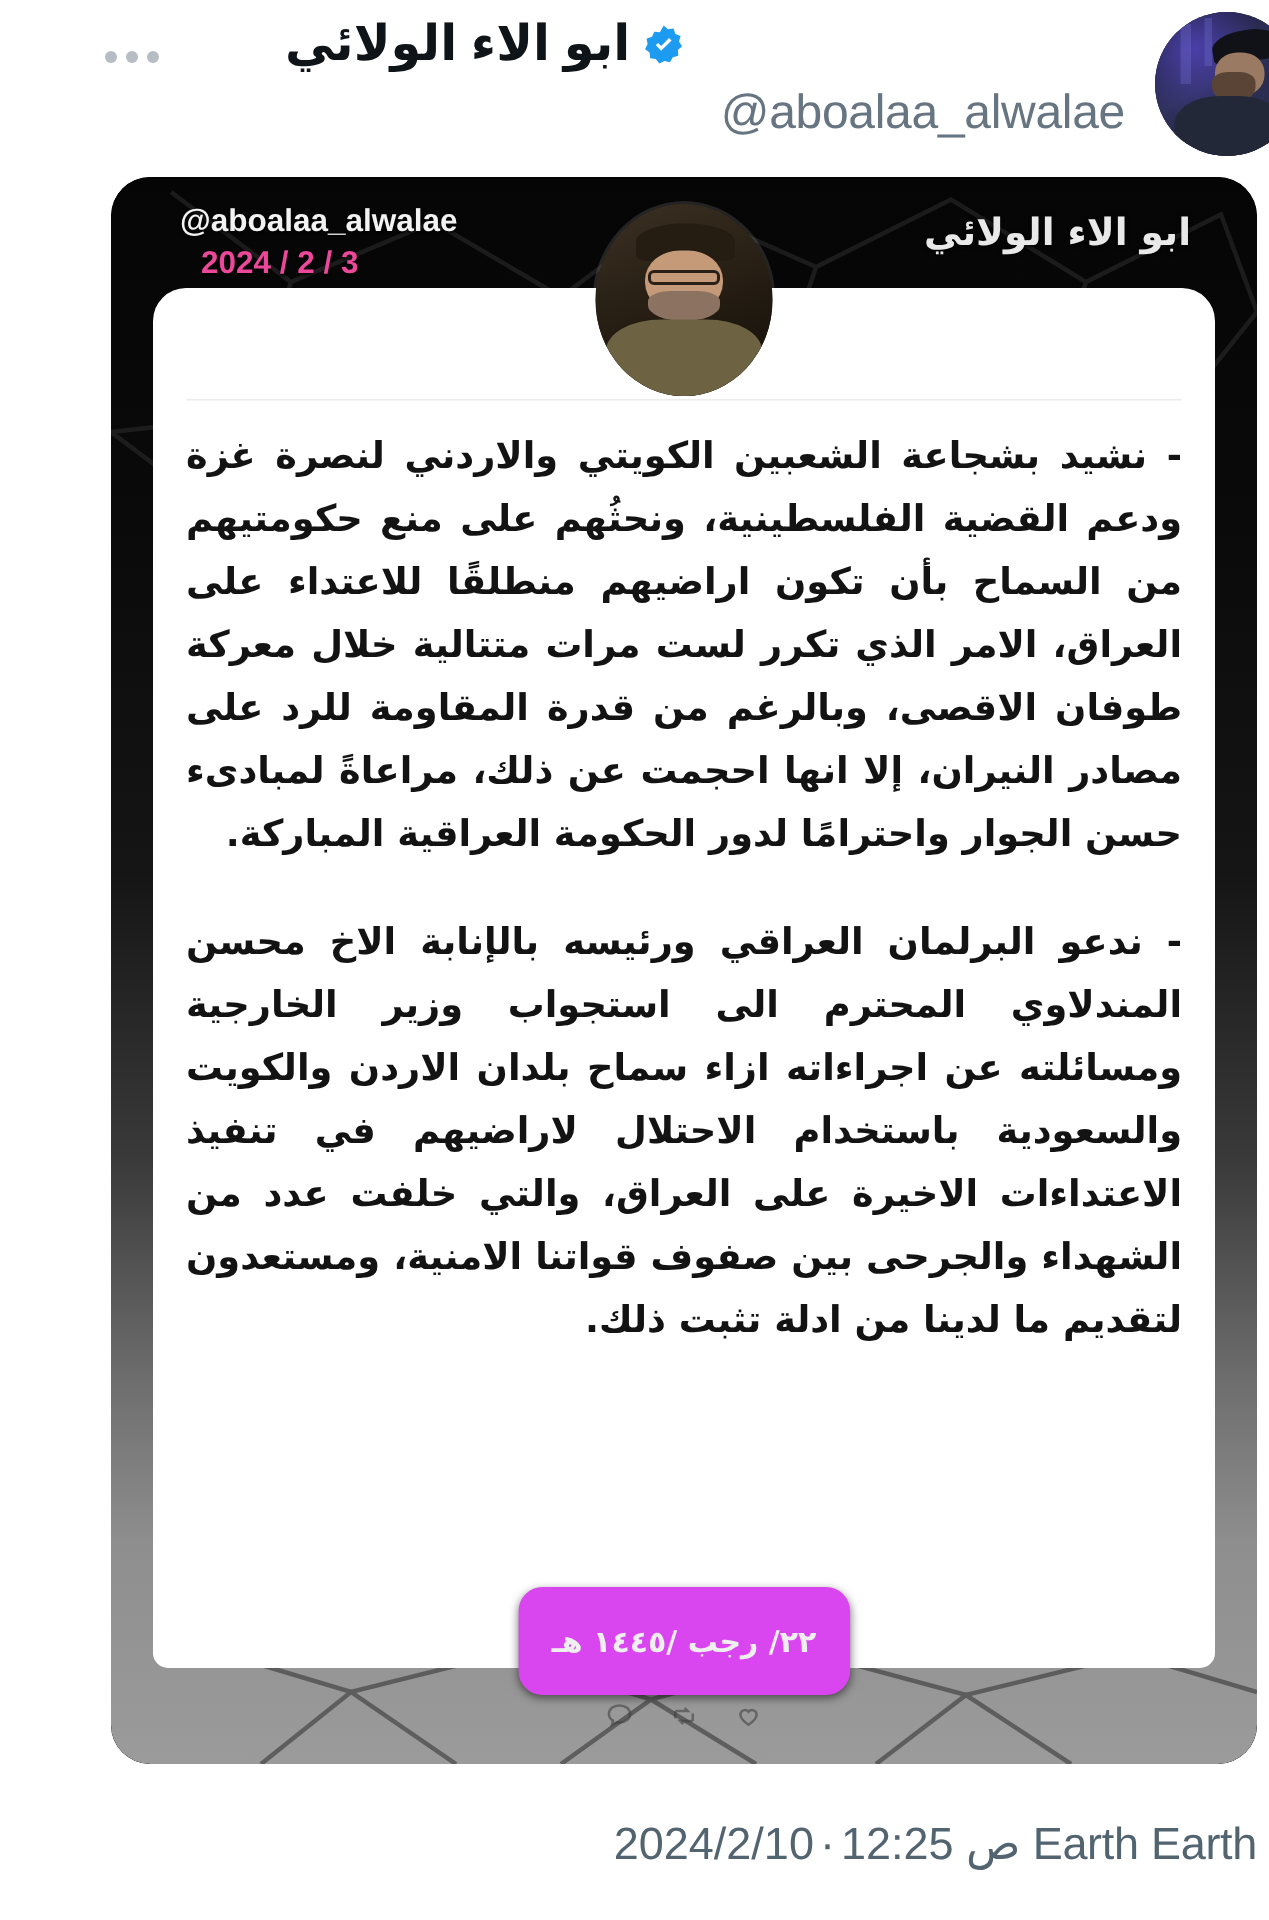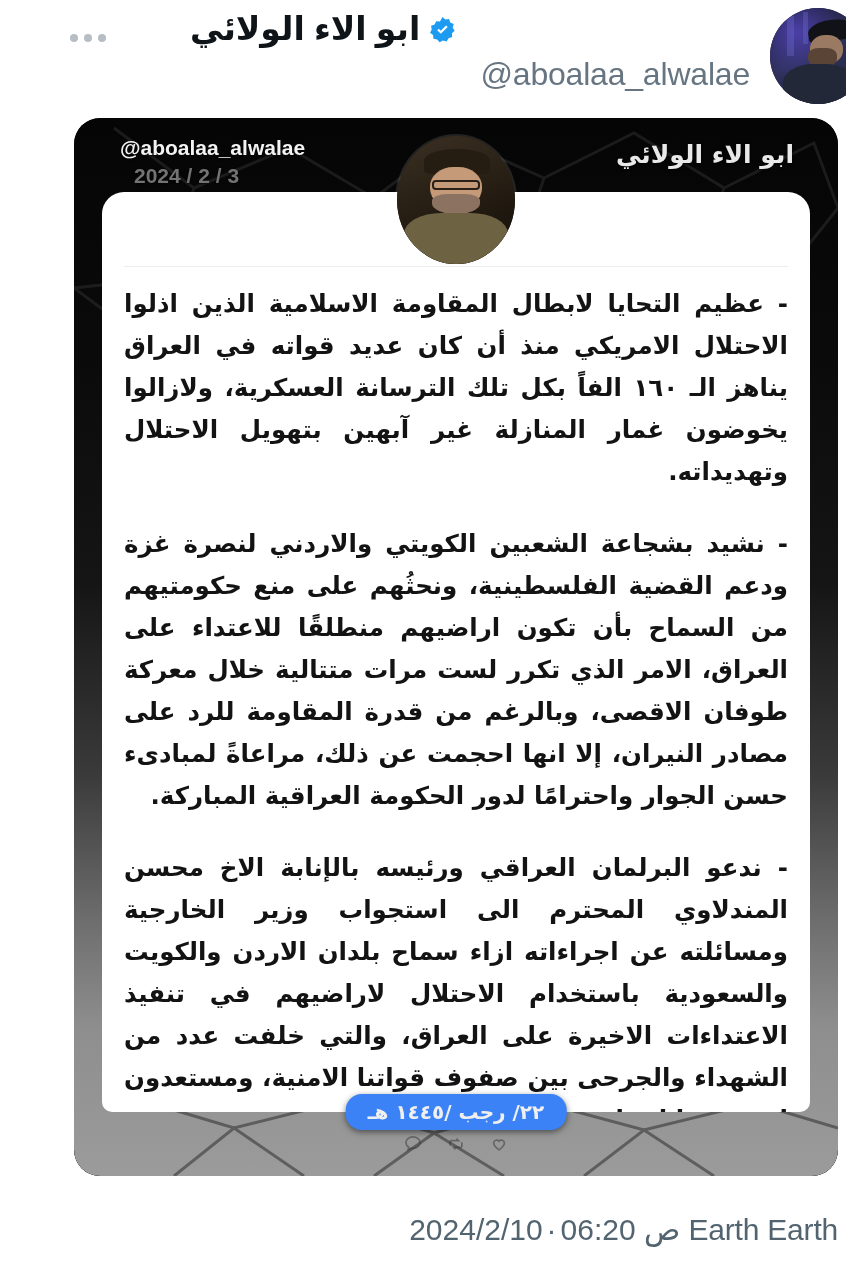--- a/index.html
+++ b/index.html
@@ -177,21 +177,21 @@
     font-size: 21px;
     font-weight: 700;
     line-height: 27px;
     text-shadow: 0 1px 2px rgba(0,0,0,.8);
     direction: ltr;
   }
   .card-date {
     position: absolute;
     left: 60px;
     top: 44px;
-    color: #737373;
+    color: #ec4899;
     font-size: 21px;
     font-weight: 700;
     line-height: 27px;
     text-shadow: 0 1px 2px rgba(0,0,0,.8);
     direction: ltr;
   }
   .card-brand {
     position: absolute;
     right: 44px;
     top: 22px;
@@ -289,24 +289,24 @@
     letter-spacing: -0.2px;
   }
   .stmt-para:last-child { margin-bottom: 0; }
 
   .hijri-pill {
     position: absolute;
     left: 50%;
     transform: translateX(-50%);
     bottom: 46px;
     z-index: 7;
-    background: #3b82f6;
+    background: #d946ef;
     color: #efefef;
     border-radius: 16px;
-    padding: 6px 22px;
+    padding: 24px 22px;
     font-size: 20px;
     font-weight: 700;
     direction: rtl;
     white-space: nowrap;
     font-family: "DejaVu Sans", "Liberation Sans", sans-serif;
     box-shadow: 0 2px 6px rgba(0,0,0,.5);
   }
   .social-icons {
     position: absolute;
     left: 50%;
@@ -405,21 +405,20 @@
       <div class="pbg"></div>
       <div class="pcap"></div>
       <div class="pface"></div>
       <div class="pglass"></div>
       <div class="pbeard"></div>
       <div class="pbody"></div>
     </div>
 
     <div class="card-sheet">
       <div class="sheet-inner">
-        <p class="stmt-para">- عظيم التحايا لابطال المقاومة الاسلامية الذين اذلوا الاحتلال الامريكي منذ أن كان عديد قواته في العراق يناهز الـ ١٦٠ الفاً بكل تلك الترسانة العسكرية، ولازالوا يخوضون غمار المنازلة غير آبهين بتهويل الاحتلال وتهديداته.</p>
         <p class="stmt-para">- نشيد بشجاعة الشعبين الكويتي والاردني لنصرة غزة ودعم القضية الفلسطينية، ونحثُهم على منع حكومتيهم من السماح بأن تكون اراضيهم منطلقًا للاعتداء على العراق، الامر الذي تكرر لست مرات متتالية خلال معركة طوفان الاقصى، وبالرغم من قدرة المقاومة للرد على مصادر النيران، إلا انها احجمت عن ذلك، مراعاةً لمبادىء حسن الجوار واحترامًا لدور الحكومة العراقية المباركة.</p>
         <p class="stmt-para">- ندعو البرلمان العراقي ورئيسه بالإنابة الاخ محسن المندلاوي المحترم الى استجواب وزير الخارجية ومسائلته عن اجراءاته ازاء سماح بلدان الاردن والكويت والسعودية باستخدام الاحتلال لاراضيهم في تنفيذ الاعتداءات الاخيرة على العراق، والتي خلفت عدد من الشهداء والجرحى بين صفوف قواتنا الامنية، ومستعدون لتقديم ما لدينا من ادلة تثبت ذلك.</p>
 
       </div>
     </div>
 
     <div class="hijri-pill">٢٢/ رجب /١٤٤٥ هـ</div>
 
     <div class="social-icons">
       <svg width="20" height="20" viewBox="0 0 24 24">
@@ -428,16 +427,16 @@
       <svg width="22" height="20" viewBox="0 0 24 24">
         <path fill="none" stroke="#3c3c3c" stroke-width="2" d="M5 8h10l-2.5-2.5M5 8v6M19 16H9l2.5 2.5M19 16v-6"></path>
       </svg>
       <svg width="20" height="20" viewBox="0 0 24 24">
         <path fill="none" stroke="#3c3c3c" stroke-width="2" d="M12 19s-6.5-4.3-6.5-8.4A3.7 3.7 0 0112 8.6a3.7 3.7 0 016.5 2c0 4.1-6.5 8.4-6.5 8.4z"></path>
       </svg>
     </div>
   </div>
 
   <div class="tweet-meta">
-    <span class="seg">Earth Earth</span><span> </span><span>ص</span><span> </span><span class="seg">06:20</span><span class="dot seg">·</span><span class="seg">2024/2/10</span>
+    <span class="seg">Earth Earth</span><span> </span><span>ص</span><span> </span><span class="seg">12:25</span><span class="dot seg">·</span><span class="seg">2024/2/10</span>
   </div>
 
 </div>
 
 </body></html>

